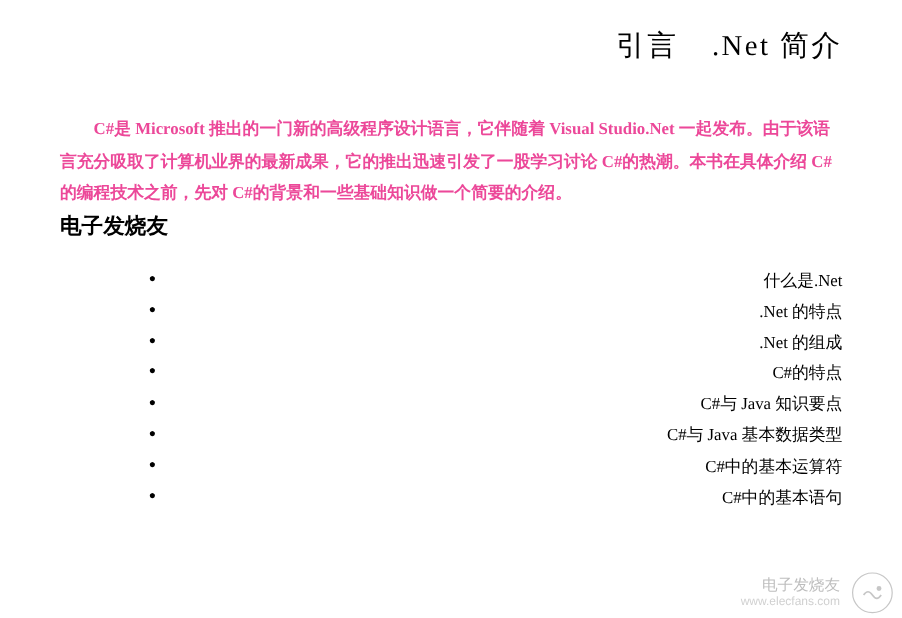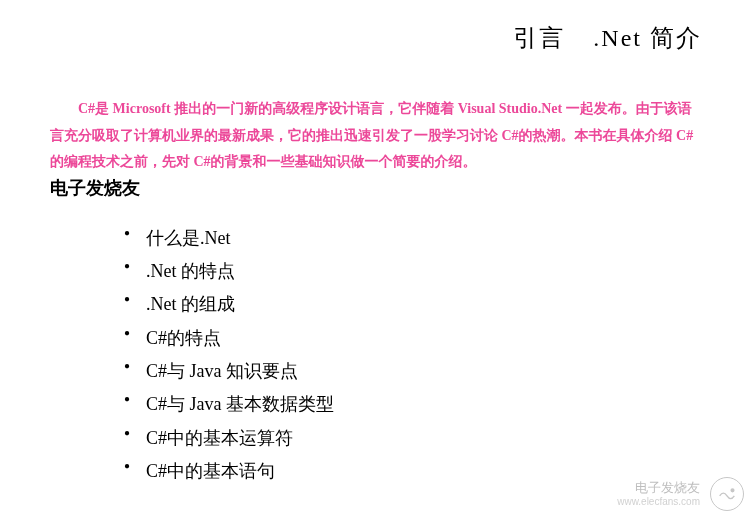--- a/index.html
+++ b/index.html
@@ -40,24 +40,25 @@
       font-size: 18px;
       font-weight: bold;
       margin-bottom: 22px;
       font-family: "SimHei", "黑体", sans-serif;
     }
     .bullet-list {
       list-style: none;
       padding-left: 96px;
     }
     .bullet-list li {
-      font-size: 18px;
+      font-size: 14px;
       line-height: 1.85;
       position: relative;
       color: #000;
+      text-align: right;
     }
     .bullet-list li::before {
       content: "●";
       position: absolute;
       left: -22px;
       font-size: 10px;
       top: 2px;
     }
     .watermark {
       position: absolute;

